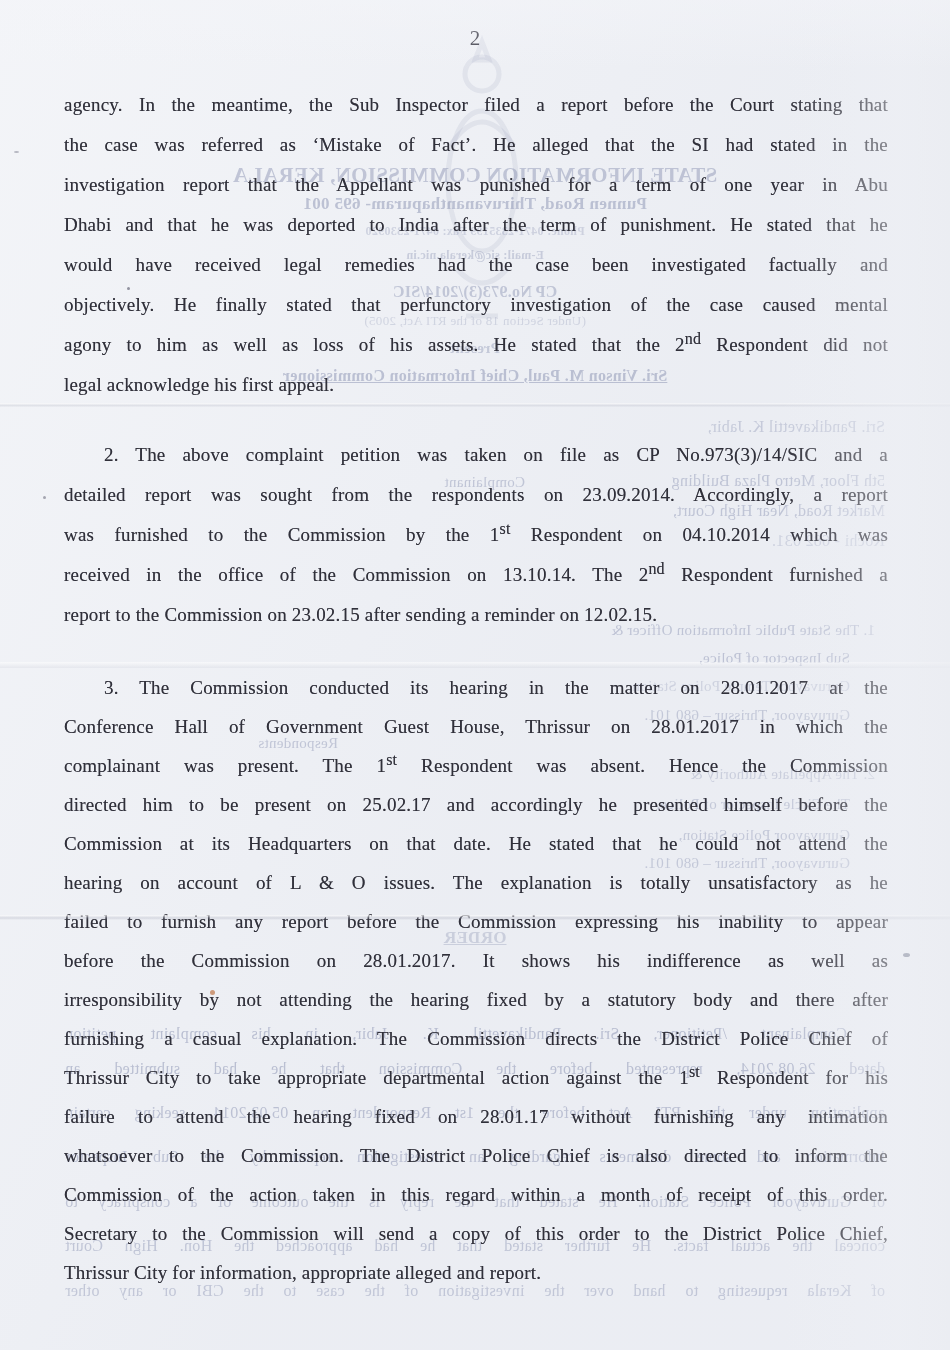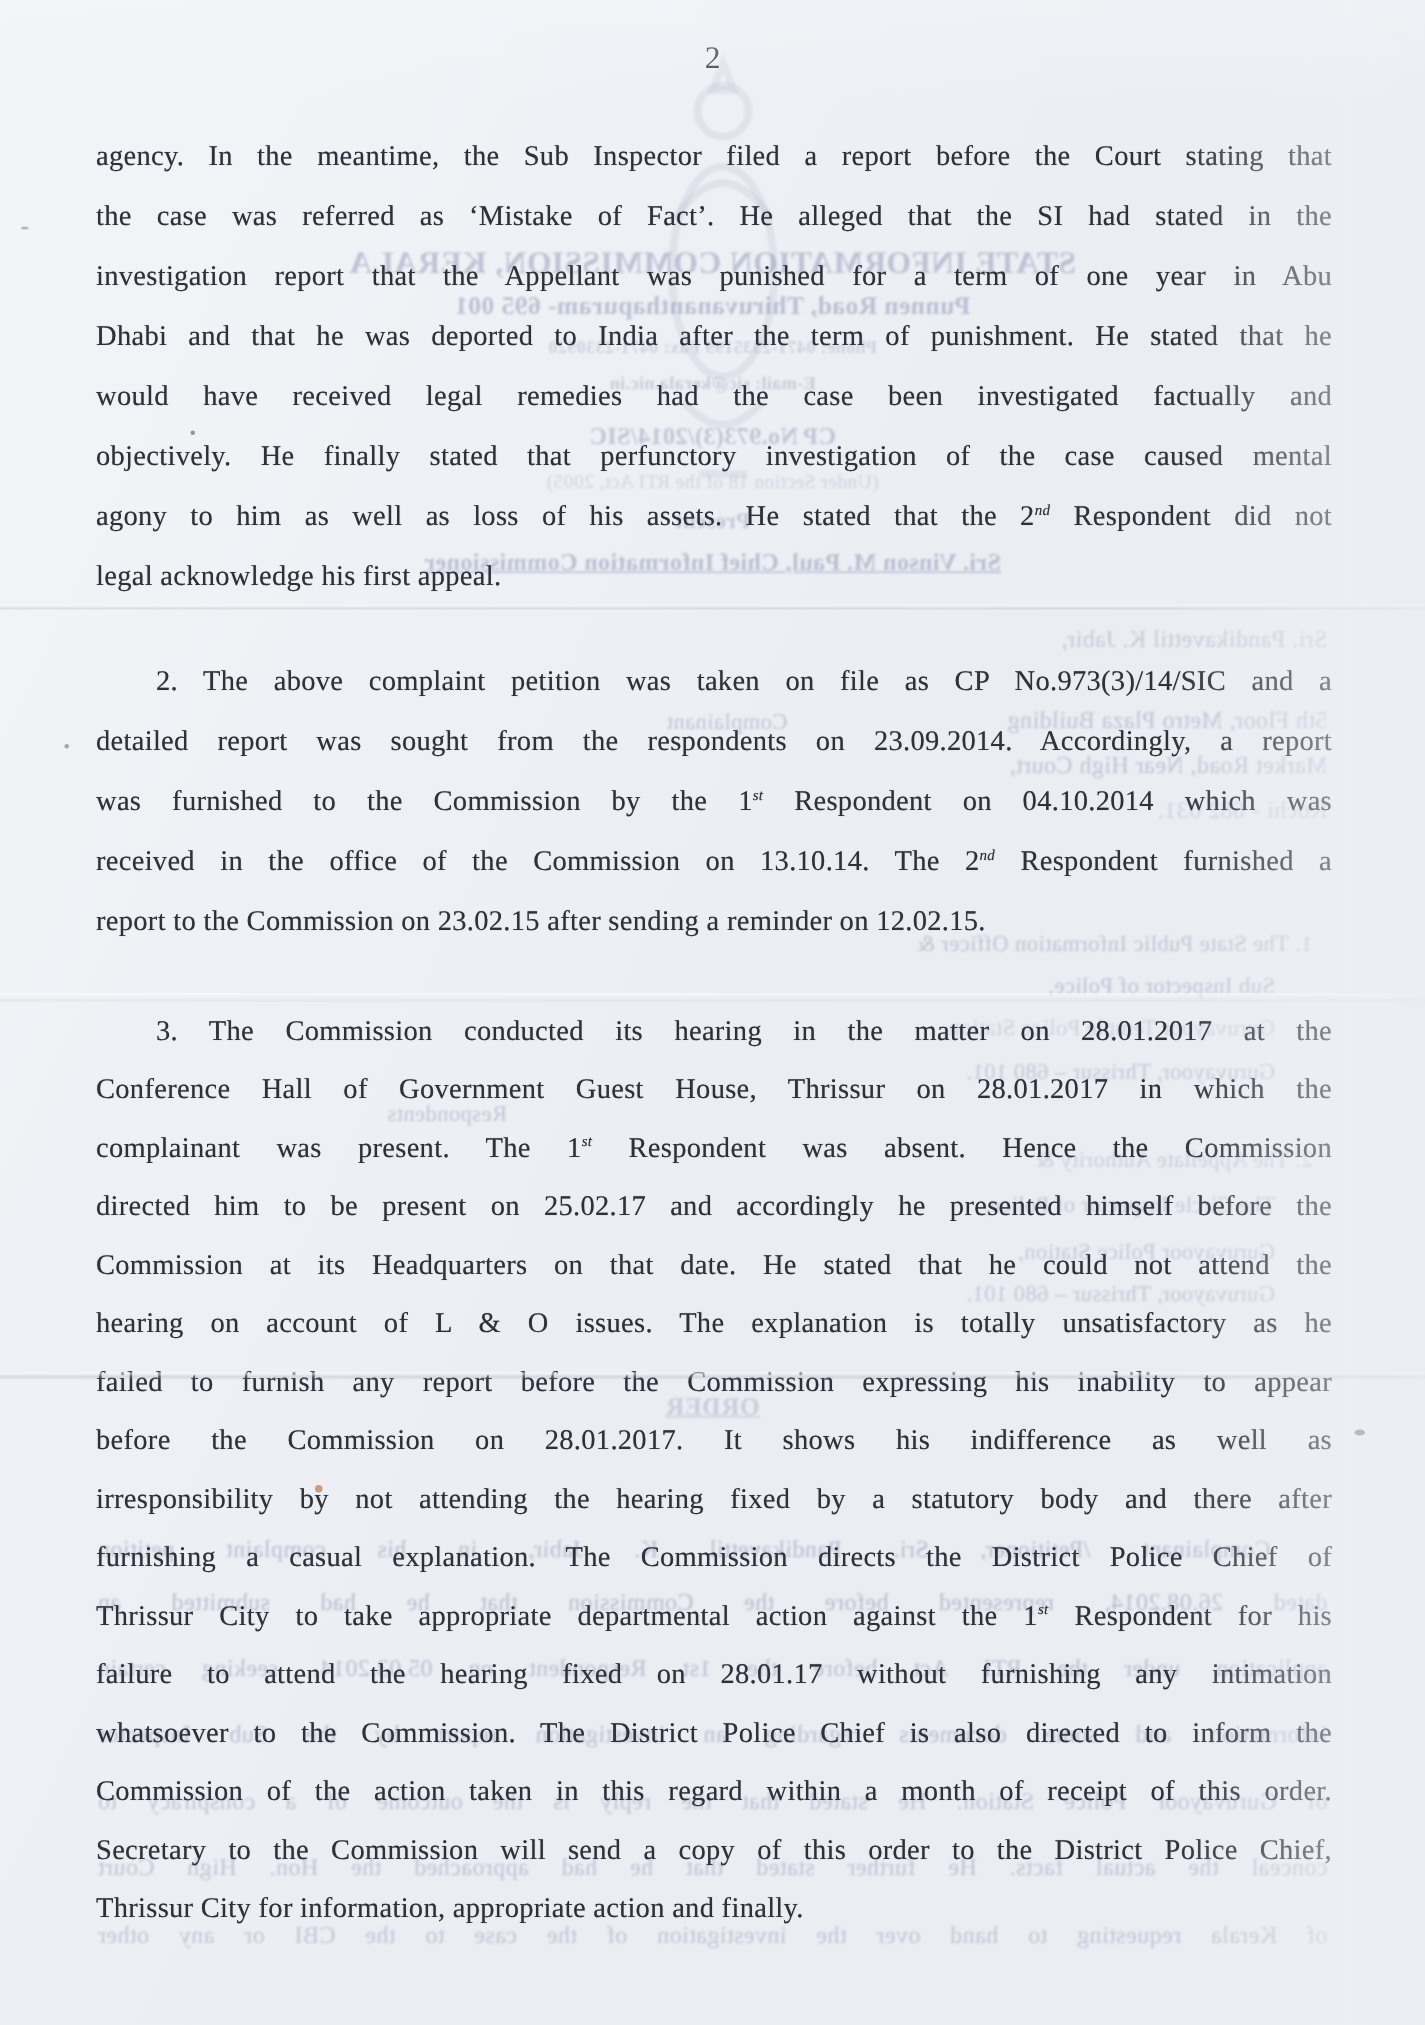--- a/index.html
+++ b/index.html
@@ -18,21 +18,21 @@
   
   .page-number{position:absolute;top:26px;left:0;right:0;text-align:center;font-size:21px;color:#3a3a46;}
   .doc-text{position:absolute;top:85px;left:64px;right:62px;color:#30303a;font-size:19px;letter-spacing:0.2px;}
   .para{margin:0 0 30px 0;}
   .para:nth-of-type(2){margin-bottom:33px;}
   .para:nth-of-type(3){margin-bottom:0;}
   .docline{height:40px;line-height:40px;text-align:justify;text-align-last:justify;text-shadow:0 0 0.5px rgba(48,48,58,0.55);}
   .para:nth-of-type(3) .docline{height:39px;line-height:39px;}
   .docline.lastline{text-align-last:left;}
   .docline.indent{padding-left:40px;}
-  .doc-text sup, .bleed-layer sup{font-size:10px;line-height:0;vertical-align:7px;font-style:italic;}
+  .doc-text sup, .bleed-layer sup{font-size:16px;line-height:0;vertical-align:7px;}
   
   .crease{position:absolute;left:0;width:100%;pointer-events:none;}
   #crease-1{top:403px;height:4px;background:linear-gradient(180deg,rgba(255,255,255,0.65),rgba(167,170,185,0.28) 70%,rgba(255,255,255,0));}
   #crease-2{top:662px;height:6px;background:linear-gradient(180deg,rgba(255,255,255,0.55),rgba(192,195,207,0.22));}
   #crease-3{top:915px;height:5px;background:linear-gradient(180deg,rgba(255,255,255,0.7),rgba(160,163,180,0.30) 60%,rgba(255,255,255,0));}
   .fade-right{position:absolute;top:0;right:0;width:170px;height:100%;pointer-events:none;
     background:linear-gradient(90deg,rgba(238,240,245,0) 0%,rgba(238,240,245,0.50) 70%,rgba(235,237,242,0.72) 100%);}
   .fade-top{position:absolute;top:0;left:0;width:100%;height:70px;pointer-events:none;
     background:linear-gradient(180deg,rgba(244,245,249,0.5),rgba(244,245,249,0));}
   .speck{position:absolute;border-radius:50%;pointer-events:none;}
@@ -118,21 +118,21 @@
         <div class="docline">hearing on account of  L &amp; O issues. The explanation is totally unsatisfactory as he</div>
         <div class="docline">failed to furnish any report before the Commission expressing his inability to appear</div>
         <div class="docline">before the Commission on 28.01.2017.  It shows his indifference as well as</div>
         <div class="docline">irresponsibility by not attending the hearing fixed by a statutory body and there after</div>
         <div class="docline">furnishing a casual explanation. The Commission directs the District Police Chief of</div>
         <div class="docline">Thrissur City to take appropriate departmental action against the 1<sup>st</sup> Respondent for his</div>
         <div class="docline">failure to attend the hearing fixed on 28.01.17 without furnishing any intimation</div>
         <div class="docline">whatsoever to the Commission.  The District Police Chief is also directed to inform the</div>
         <div class="docline">Commission of the action taken in this regard within a month of receipt of this order.</div>
         <div class="docline">Secretary to the Commission will send a copy of this order to the District Police Chief,</div>
-        <div class="docline lastline">Thrissur City for information, appropriate action and finally.</div>
+        <div class="docline lastline">Thrissur City for information, appropriate alleged and report.</div>
       </div>
     </div>
 
   <div class="crease" id="crease-1"></div>
   <div class="crease" id="crease-2"></div>
   <div class="crease" id="crease-3"></div>
   <div class="fade-right"></div>
   <div class="fade-top"></div>
   <div class="speck" id="speck-1"></div>
   <div class="speck" id="speck-2"></div>

